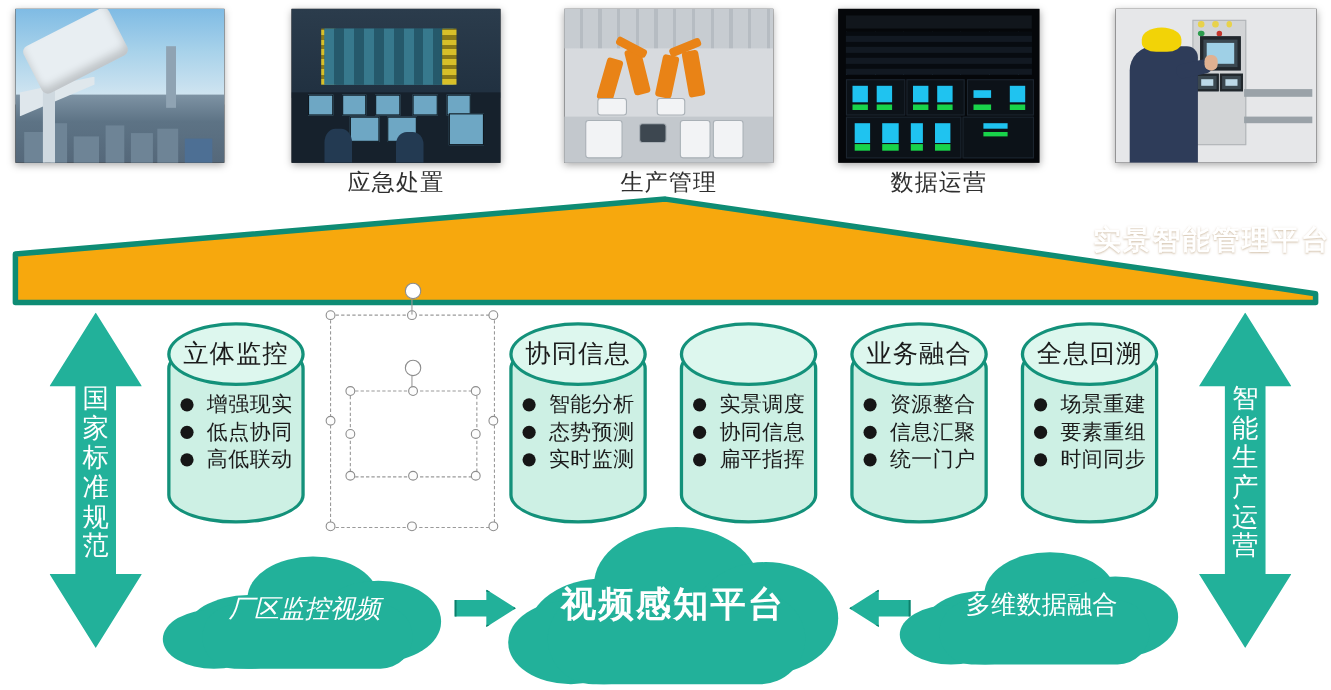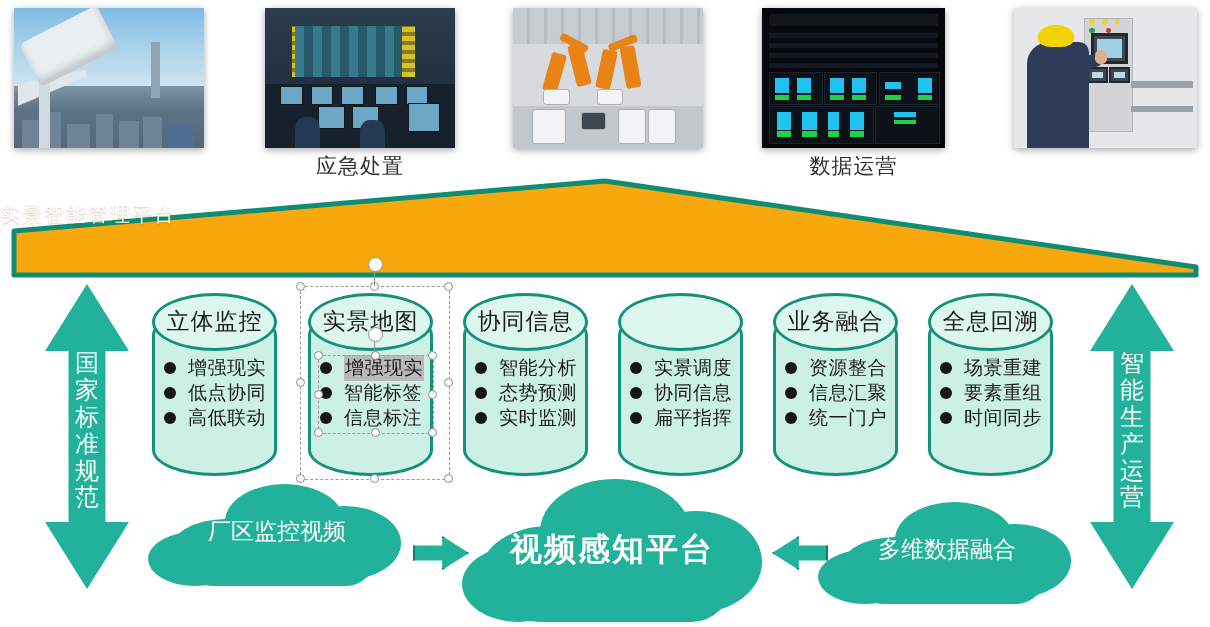--- a/index.html
+++ b/index.html
@@ -75,22 +75,22 @@
     background:#f2d307;border-radius:50% 50% 36% 36%;}
   .p5-arm{position:absolute;left:30%;top:34%;width:18%;height:9%;
     background:#2e3c59;transform:rotate(-12deg);border-radius:6px;}
   .p5-hand{position:absolute;left:44%;top:30%;width:7%;height:10%;
     background:#e0b191;border-radius:40%;}
   .p5-pipe{position:absolute;left:64%;top:52%;right:2%;height:5%;background:#9aa2a8;}
   .p5-led{position:absolute;top:8%;width:3.2%;height:4.5%;border-radius:50%;}
 
   
   .banner-wrap{position:absolute;left:0;top:175px;width:1210px;height:110px;}
-  .banner-title{position:absolute;left:0;right:0;top:26px;text-align:left;
-    color:#ffffff;font-size:20px;font-weight:normal;letter-spacing:2px;
+  .banner-title{position:absolute;left:0;right:0;top:26px;text-align:right;
+    color:#ffffff;font-size:25px;font-weight:bold;letter-spacing:2px;
     text-shadow:0 1px 2px rgba(120,70,0,.35);}
   .banner-sub{position:absolute;left:0;right:0;top:60px;text-align:center;
     color:#ffffff;font-size:23px;letter-spacing:1px;}
 
   
   .side-arrow{position:absolute;width:84px;height:305px;background:#22b19a;
     clip-path:polygon(50% 0,100% 22%,72% 22%,72% 78%,100% 78%,50% 100%,0 78%,28% 78%,28% 22%,0 22%);}
   .side-text{position:absolute;width:40px;text-align:center;color:#fff;font-size:24px;
     line-height:1.12;letter-spacing:0;}
 
@@ -181,20 +181,21 @@
       <div class="p3-rb" style="left:24%;top:22%;width:16%;height:6%;transform:rotate(28deg);"></div>
       <div class="p3-rb" style="left:50%;top:22%;width:16%;height:6%;transform:rotate(-22deg);"></div>
       <div class="p3-base" style="left:16%;top:58%;width:13%;height:10%;"></div>
       <div class="p3-base" style="left:44%;top:58%;width:13%;height:10%;"></div>
       <div class="p3-base" style="left:10%;top:72%;width:17%;height:24%;"></div>
       <div class="p3-base" style="left:55%;top:72%;width:14%;height:24%;"></div>
       <div class="p3-base" style="left:71%;top:72%;width:14%;height:24%;"></div>
       <div class="p3-base" style="left:36%;top:74%;width:12%;height:12%;background:#3d4750;"></div>
     </div>
   </div>
+  <div class="photo-caption" style="left:513px;top:152px;width:190px;">生产管理</div>
 
   <div class="photo-card" style="left:762px;top:8px;width:183px;height:140px;">
     <div class="ph">
       <div class="p4-bg"></div>
       <div class="p4-title"></div>
       <div class="p4-tbl"></div>
       <div class="p4-pan" style="left:4%;top:46%;width:28%;height:22%;"></div>
       <div class="p4-pan" style="left:34%;top:46%;width:28%;height:22%;"></div>
       <div class="p4-pan" style="left:64%;top:46%;width:32%;height:22%;"></div>
       <div class="p4-pan" style="left:4%;top:70%;width:56%;height:26%;"></div>
@@ -292,39 +293,20 @@
           <span class="cyl-dot"></span>
           <span class="cyl-lbl">低点协同</span>
         </div>
       <div class="cyl-li">
           <span class="cyl-dot"></span>
           <span class="cyl-lbl">高低联动</span>
         </div>
     </div>
   </div>
 
-  <div class="cyl" style="left:308px;top:293px;">
-    <div class="cyl-body"></div>
-    <div class="cyl-top"></div>
-    <div class="cyl-title">实景地图</div>
-    <div class="cyl-list">
-      <div class="cyl-li">
-          <span class="cyl-dot"></span>
-          <span class="cyl-lbl sel-text">增强现实</span>
-        </div>
-      <div class="cyl-li">
-          <span class="cyl-dot"></span>
-          <span class="cyl-lbl">智能标签</span>
-        </div>
-      <div class="cyl-li">
-          <span class="cyl-dot"></span>
-          <span class="cyl-lbl">信息标注</span>
-        </div>
-    </div>
-  </div>
 
   <div class="cyl" style="left:463px;top:293px;">
     <div class="cyl-body"></div>
     <div class="cyl-top"></div>
     <div class="cyl-title">协同信息</div>
     <div class="cyl-list">
       <div class="cyl-li">
           <span class="cyl-dot"></span>
           <span class="cyl-lbl">智能分析</span>
         </div>
@@ -415,21 +397,21 @@
   <div class="sel-h" style="left:371px;top:351px;"></div>
   <div class="sel-h" style="left:428px;top:351px;"></div>
   <div class="sel-h" style="left:314px;top:390px;"></div>
   <div class="sel-h" style="left:428px;top:390px;"></div>
   <div class="sel-h" style="left:314px;top:428px;"></div>
   <div class="sel-h" style="left:371px;top:428px;"></div>
   <div class="sel-h" style="left:428px;top:428px;"></div>
   <div class="sel-stem" style="left:374px;top:338px;height:14px;"></div>
   <div class="sel-rot" style="left:368px;top:327px;"></div>
 
-  <div class="cloud" style="left:148px;top:478px;width:258px;height:108px;">
+  <div class="cloud" style="left:148px;top:500px;width:258px;height:108px;font-style:italic;">
     <b style="left:8%;top:38%;width:44%;height:62%;"></b>
     <b style="left:30%;top:6%;width:46%;height:70%;"></b>
     <b style="left:0;top:50%;width:36%;height:50%;"></b>
     <b style="left:54%;top:26%;width:44%;height:68%;"></b>
     <b style="left:14%;top:46%;width:74%;height:54%;border-radius:34px;"></b>
     <div class="cloud-label" style="top:38px;font-size:23px;">厂区监控视频</div>
   </div>
 
   <div class="hz-arrow right" style="left:413px;top:536px;width:56px;height:34px;"></div>
 

